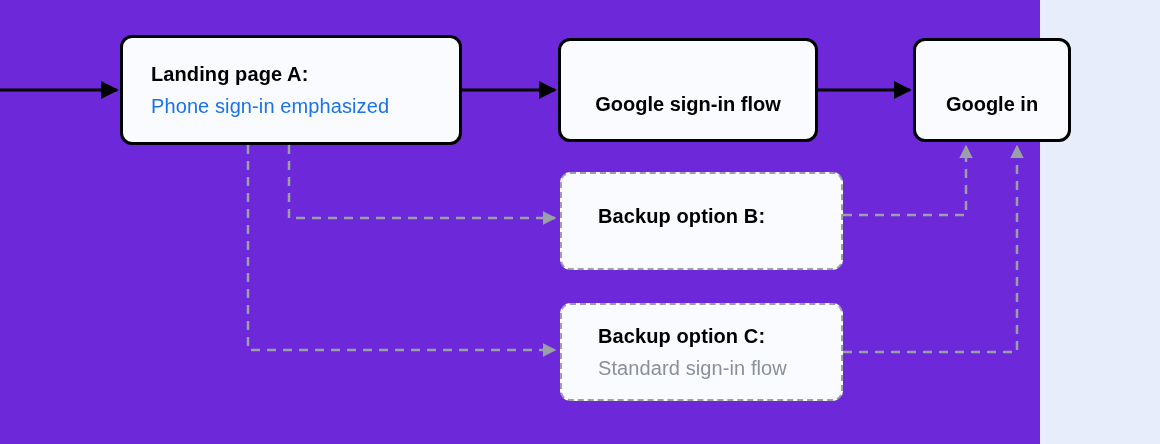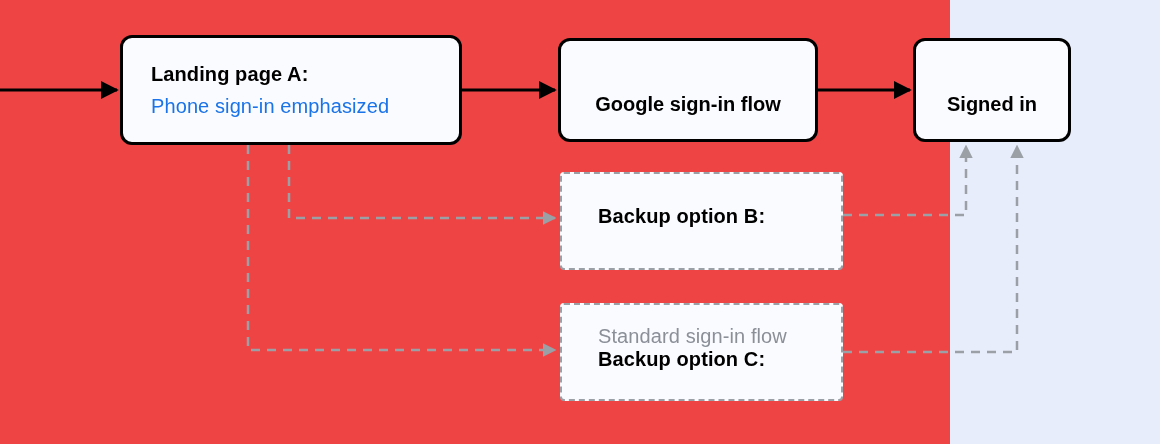--- a/index.html
+++ b/index.html
@@ -9,23 +9,23 @@
   }
   body {
     width: 1160px;
     height: 444px;
     background: #e8edfb;
     font-family: "Liberation Sans", sans-serif;
     overflow: hidden;
   }
   #diagram-root {
     position: relative;
-    width: 950px;
+    width: 1040px;
     height: 444px;
-    background: #ef4444;
+    background: #6d28d9;
   }
   #edge-layer {
     position: absolute;
     left: 0;
     top: 0;
     width: 1160px;
     height: 444px;
     pointer-events: none;
   }
   .node {
@@ -36,21 +36,21 @@
     display: flex;
     flex-direction: column;
     justify-content: center;
     padding: 0 28px;
   }
   .node.solid {
     border: 3px solid #000000;
   }
   .node.dashed {
     border: 2px dashed #9aa0a6;
-    border-radius: 4px;
+    border-radius: 10px;
     padding-left: 36px;
   }
   .node-line {
     display: block;
     white-space: nowrap;
   }
   .title-line {
     font-size: 20px;
     font-weight: bold;
     color: #000000;
@@ -119,25 +119,25 @@
   <div class="node solid two-line" id="node-landing">
     <span class="node-line title-line">Landing page A:</span>
     <span class="node-line sub-line accent">Phone sign-in emphasized</span>
   </div>
 
   <div class="node solid" id="node-google">
     <span class="node-line single-line">Google sign-in flow</span>
   </div>
 
   <div class="node solid" id="node-signedin">
-    <span class="node-line single-line">Signed in</span>
+    <span class="node-line single-line">Google in</span>
   </div>
 
   <div class="node dashed two-line" id="node-backup-b">
     <span class="node-line title-line">Backup option B:</span>
   </div>
 
   <div class="node dashed two-line" id="node-backup-c">
+    <span class="node-line title-line">Backup option C:</span>
     <span class="node-line sub-line gray">Standard sign-in flow</span>
-    <span class="node-line title-line">Backup option C:</span>
   </div>
 
 </div>
 
 </body></html>

